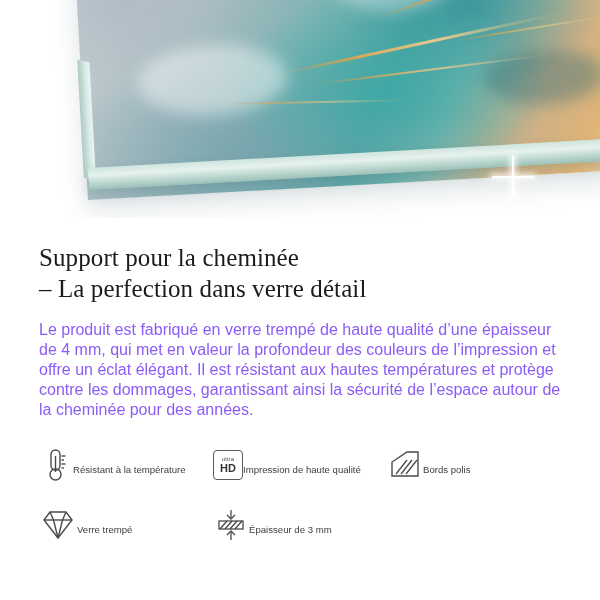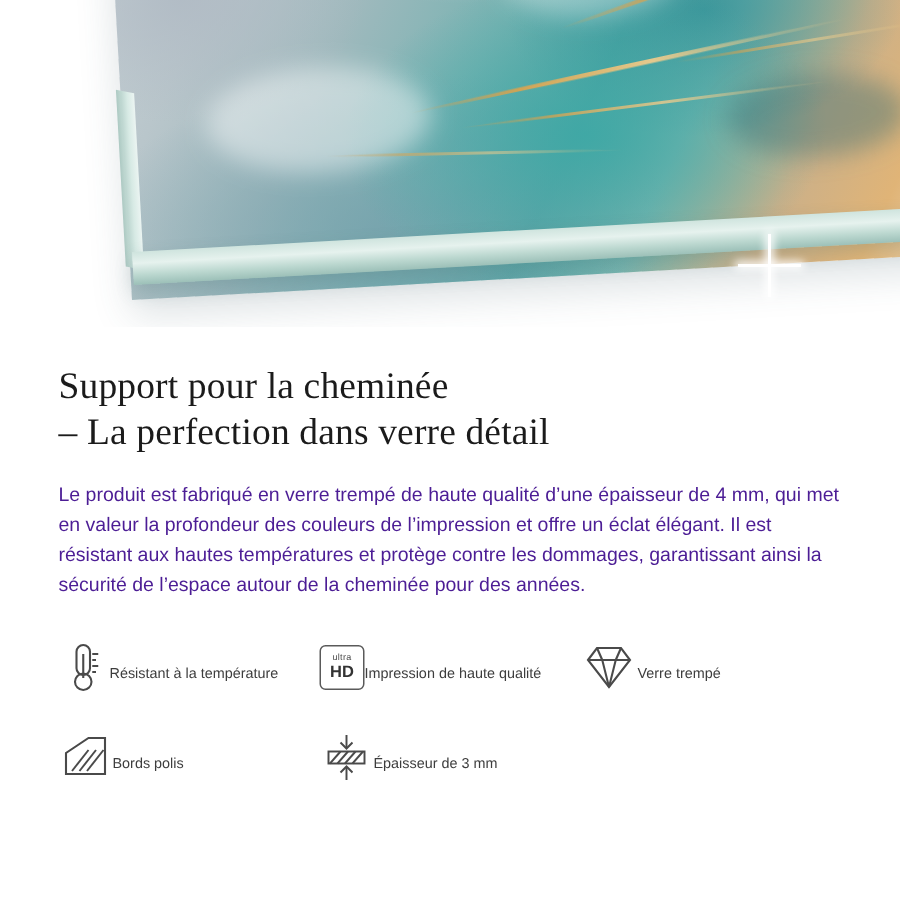--- a/index.html
+++ b/index.html
@@ -118,23 +118,23 @@
     font-size: 25px;
     line-height: 31px;
     color: #1b1b1b;
     font-weight: 400;
     margin-top: 24px;
     letter-spacing: .1px;
   }
   .headline .line2 { display: block; }
   .body-copy {
     margin-top: 16px;
-    font-size: 13px;
+    font-size: 16px;
     line-height: 20px;
-    color: #4c1d95;
+    color: #8b5cf6;
     max-width: 534px;
   }
 
   
   .features {
     margin-top: 22px;
     display: grid;
     grid-template-columns: repeat(3, 1fr);
     row-gap: 14px;
   }
@@ -225,42 +225,42 @@
             <span class="t">ultra</span>
             <span class="b">HD</span>
           </div>
         </div>
         <div class="cap">Impression de haute qualité</div>
       </div>
 
 
       <div class="feature">
         <div class="ico">
+          <svg width="36" height="34" viewBox="0 0 36 34" fill="none" stroke="#4a4a4a" stroke-width="1.3">
+            <path d="M5 28 L5 14 L20 4 L31 4 L31 28 Z" stroke-width="1.4"></path>
+            <line x1="9" y1="26" x2="20" y2="12"></line>
+            <line x1="14" y1="26" x2="25" y2="12"></line>
+            <line x1="19" y1="26" x2="30" y2="12"></line>
+          </svg>
+        </div>
+        <div class="cap">Bords polis</div>
+      </div>
+
+      <div class="feature">
+        <div class="ico">
           <svg width="38" height="34" viewBox="0 0 38 34" fill="none" stroke="#4a4a4a" stroke-width="1.4">
             <path d="M5 12 L11 4 H27 L33 12 L19 30 Z"></path>
             <line x1="5" y1="12" x2="33" y2="12"></line>
             <line x1="11" y1="4" x2="14.5" y2="12"></line>
             <line x1="27" y1="4" x2="23.5" y2="12"></line>
             <line x1="14.5" y1="12" x2="19" y2="30"></line>
             <line x1="23.5" y1="12" x2="19" y2="30"></line>
           </svg>
         </div>
         <div class="cap">Verre trempé</div>
-      </div>
-
-      <div class="feature">
-        <div class="ico">
-          <svg width="36" height="34" viewBox="0 0 36 34" fill="none" stroke="#4a4a4a" stroke-width="1.3">
-            <path d="M5 28 L5 14 L20 4 L31 4 L31 28 Z" stroke-width="1.4"></path>
-            <line x1="9" y1="26" x2="20" y2="12"></line>
-            <line x1="14" y1="26" x2="25" y2="12"></line>
-            <line x1="19" y1="26" x2="30" y2="12"></line>
-          </svg>
-        </div>
-        <div class="cap">Bords polis</div>
       </div>
 
       <div class="feature">
         <div class="ico">
           <svg width="36" height="36" viewBox="0 0 36 36" fill="none" stroke="#4a4a4a" stroke-width="1.3">
             <line x1="18" y1="3" x2="18" y2="11"></line>
             <polyline points="14,8 18,12 22,8"></polyline>
             <rect x="6" y="14" width="24" height="8"></rect>
             <line x1="7" y1="22" x2="14" y2="14"></line>
             <line x1="12" y1="22" x2="19" y2="14"></line>

